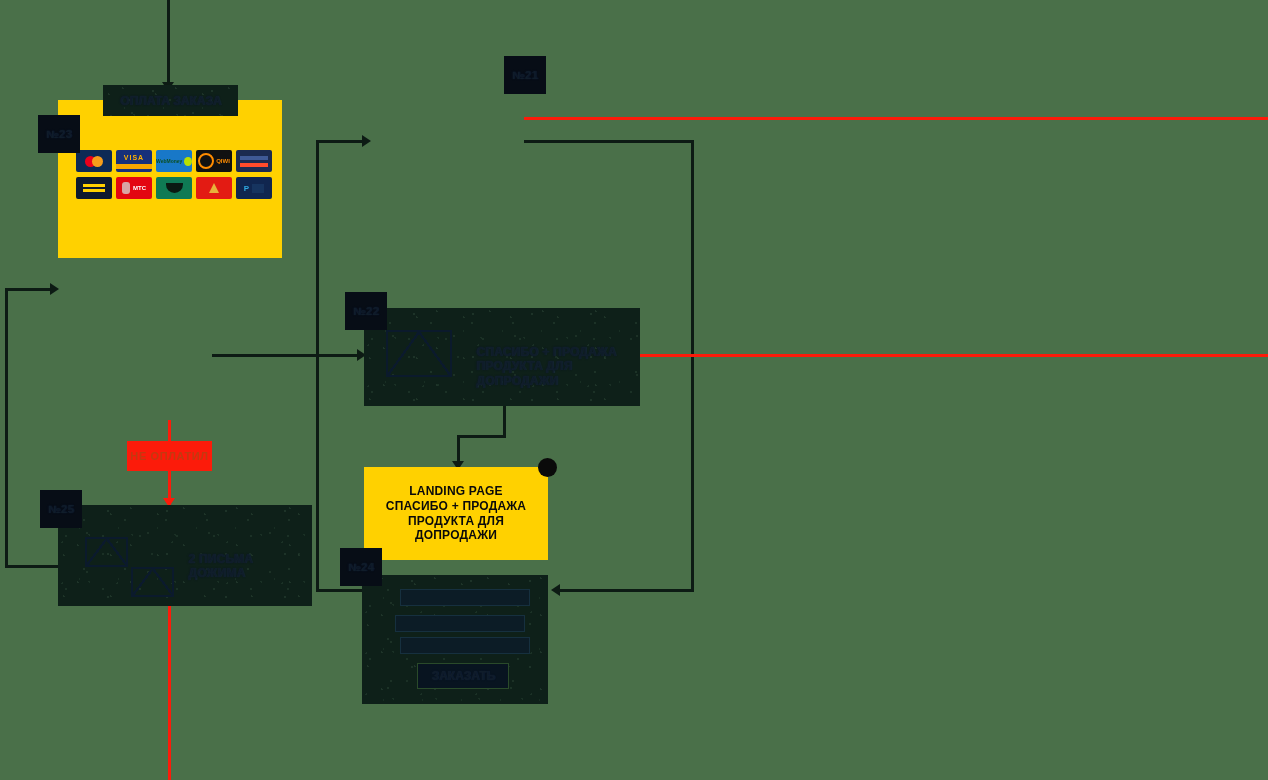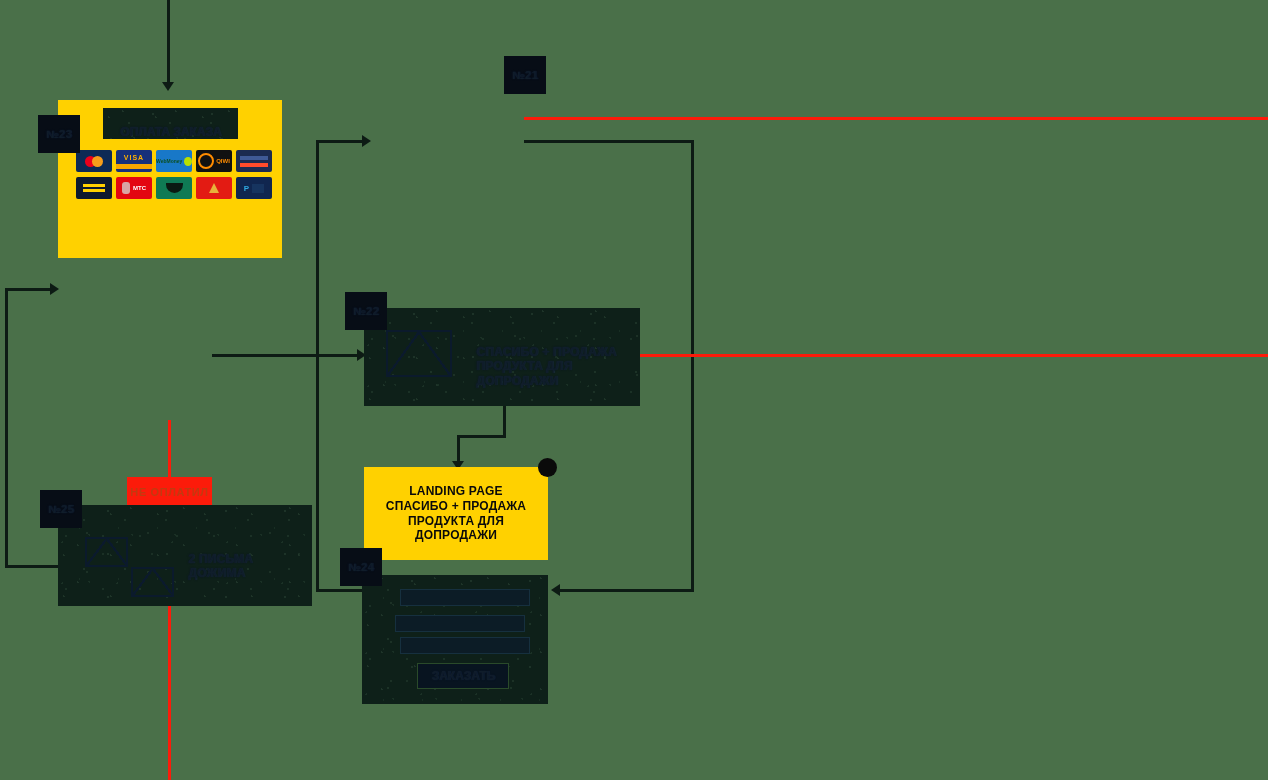--- a/index.html
+++ b/index.html
@@ -235,31 +235,31 @@
       <div class="pay-logo" style="background:#e31b13;">
         <span style="display:inline-block;width:0;height:0;border-left:5px solid transparent;border-right:5px solid transparent;border-bottom:10px solid #e8b23a;"></span>
       </div>
       <div class="pay-logo" style="background:#10264f;">
         <span style="color:#2fa8e0;font-size:8px;font-weight:bold;">P</span>
         <span style="display:inline-block;width:12px;height:9px;background:#16345f;margin-left:3px;"></span>
       </div>
     </div>
   </div>
 
-  <div class="card-dark abs" style="left:103px;top:85px;width:135px;height:31px;display:flex;align-items:flex-end;justify-content:center;margin-top:23px;">
+  <div class="card-dark abs" style="left:103px;top:85px;width:135px;height:31px;display:flex;align-items:center;justify-content:center;">
     <div class="noise"></div>
     <span class="obscured" style="font-size:12px;font-weight:bold;position:relative;">ОПЛАТА ЗАКАЗА</span>
   </div>
 
   <div class="badge-dark abs" style="left:38px;top:115px;width:42px;height:38px;">
     <span class="obscured">№23</span>
   </div>
 
 
-  <div class="badge-red abs" style="left:127px;top:441px;width:85px;height:30px;margin-top:36px;">
+  <div class="badge-red abs" style="left:127px;top:441px;width:85px;height:30px;">
     <span>НЕ ОПЛАТИЛ</span>
   </div>
 
   <div class="card-dark abs" style="left:58px;top:505px;width:254px;height:101px;">
     <div class="noise"></div>
     <div class="env abs" style="left:27px;top:32px;width:43px;height:30px;"></div>
     <div class="env abs" style="left:73px;top:32px;width:43px;height:30px;"></div>
     <div class="blk-title obscured abs" style="left:130px;top:32px;width:88px;font-size:12px;white-space:pre-line;text-align:left;">
       <span>2 ПИСЬМА
 ДОЖИМА</span>

